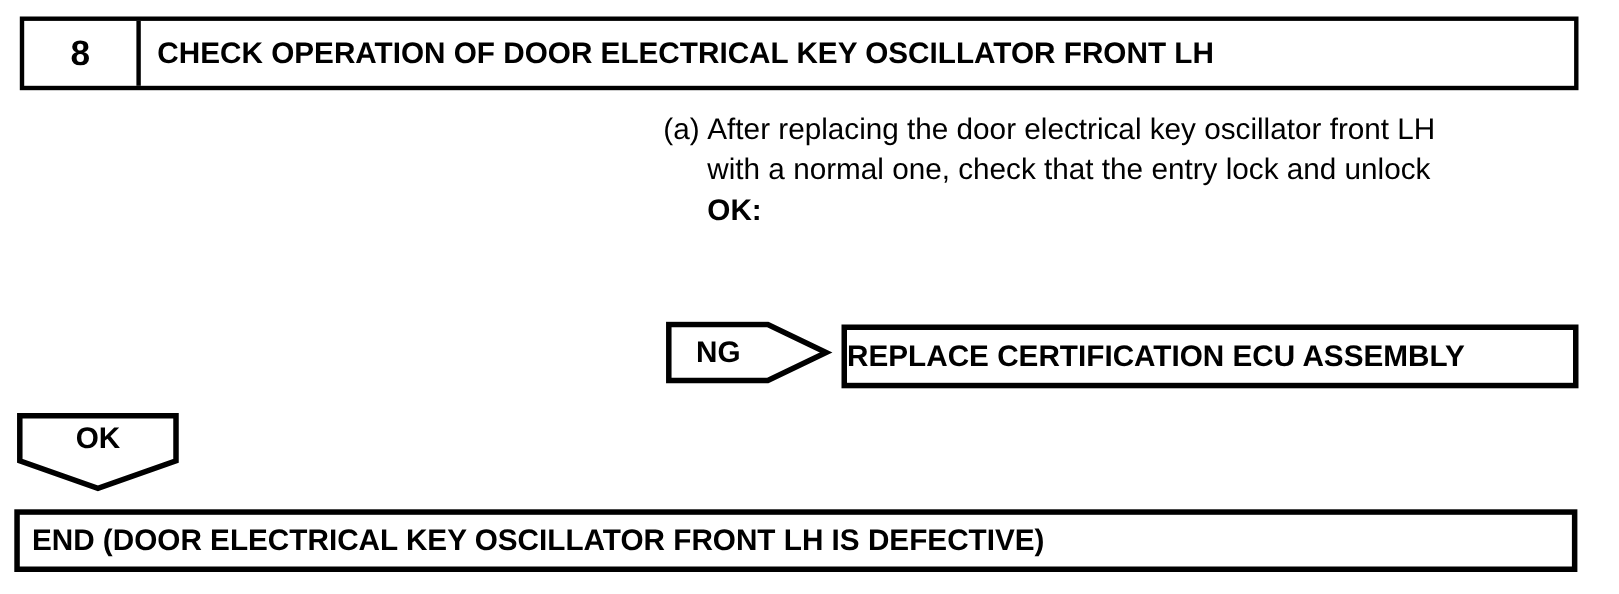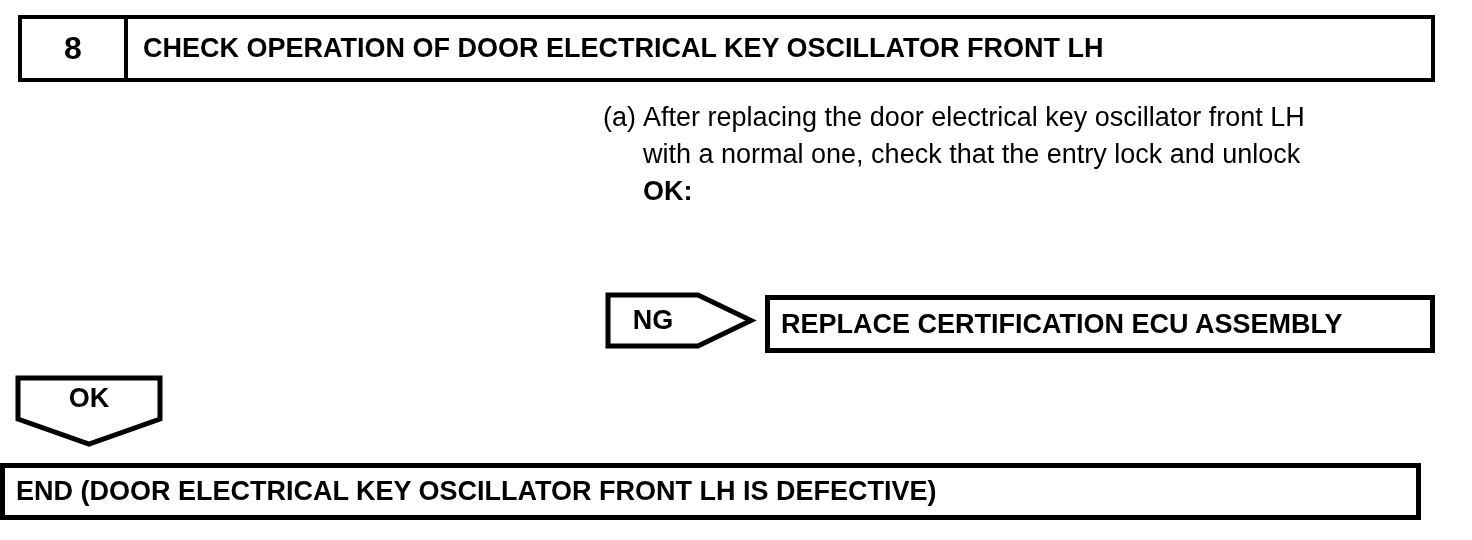--- a/index.html
+++ b/index.html
@@ -46,25 +46,25 @@
   }
   .ng-connector { left:605px; top:292px; width:156px; height:58px;text-decoration:underline; }
   .ng-connector .shape-label { left:3px; top:3px; width:90px; height:51px; }
   .ok-connector { left:15px; top:375px; width:148px; height:76px; }
   .ok-connector .shape-label { left:3px; top:3px; width:142px; height:41px; }
 
   
   .action-box {
     left:765px; top:295px; width:670px; height:58px;
     border:5px solid var(--ink); display:flex; align-items:center;
-    padding-left:11px; font-size:27px; font-weight:bold;
+    font-size:27px; font-weight:bold;
     white-space:nowrap; overflow:hidden; background:var(--paper);
   }
   .end-box {
-    left:0; top:463px; width:1421px; height:57px;
+    left:13px; top:463px; width:1421px; height:57px;
     border:5px solid var(--ink); display:flex; align-items:center;
     padding-left:11px; font-size:27px; font-weight:bold;
     white-space:nowrap; overflow:hidden; background:var(--paper);
   }
 </style>
 </head>
 <body>
 
 <div class="abs step-header">
   <div class="step-num">8</div>

